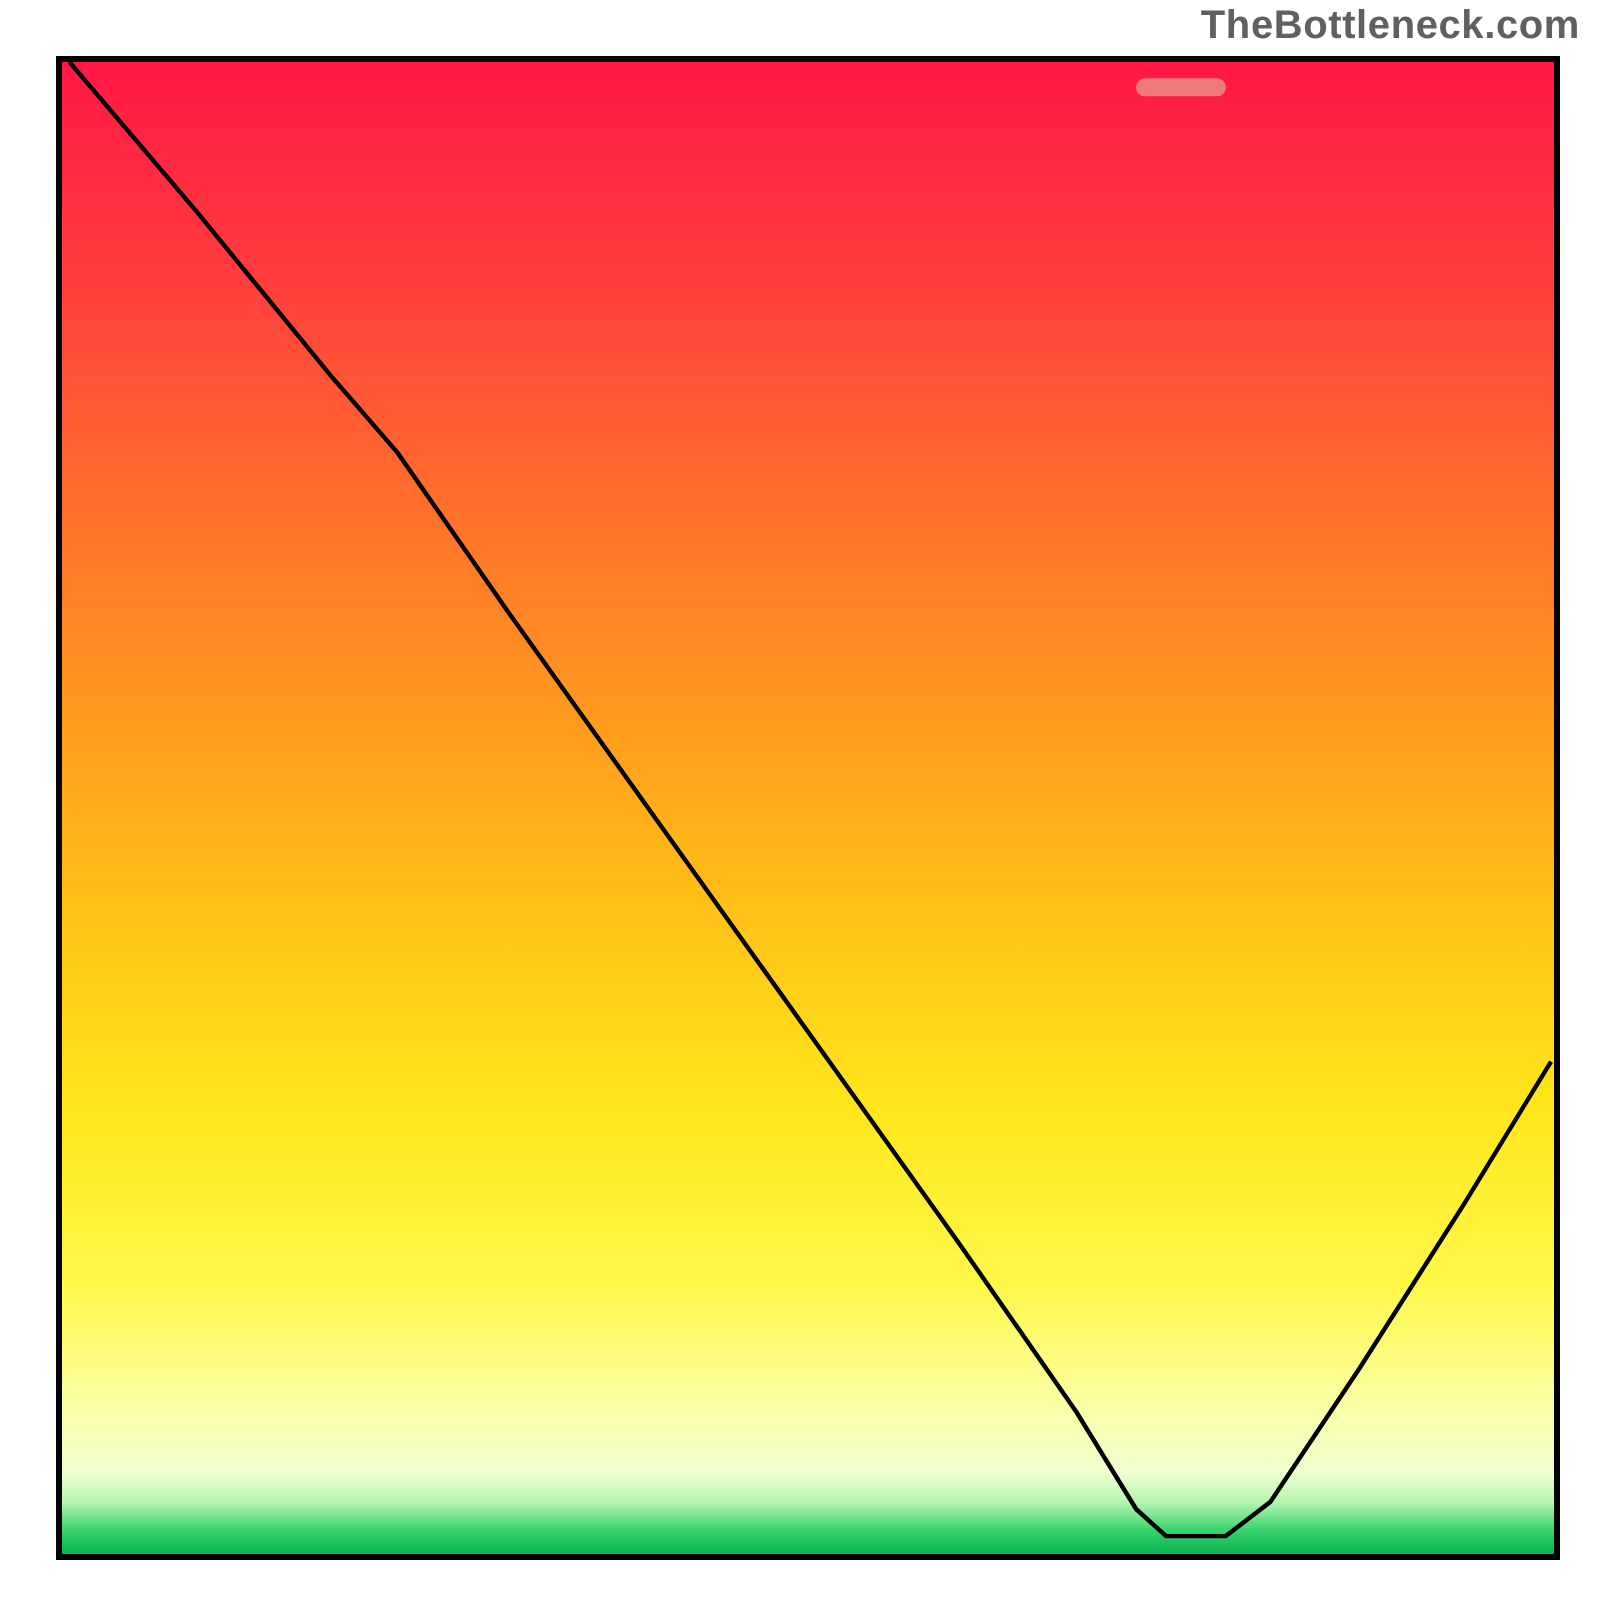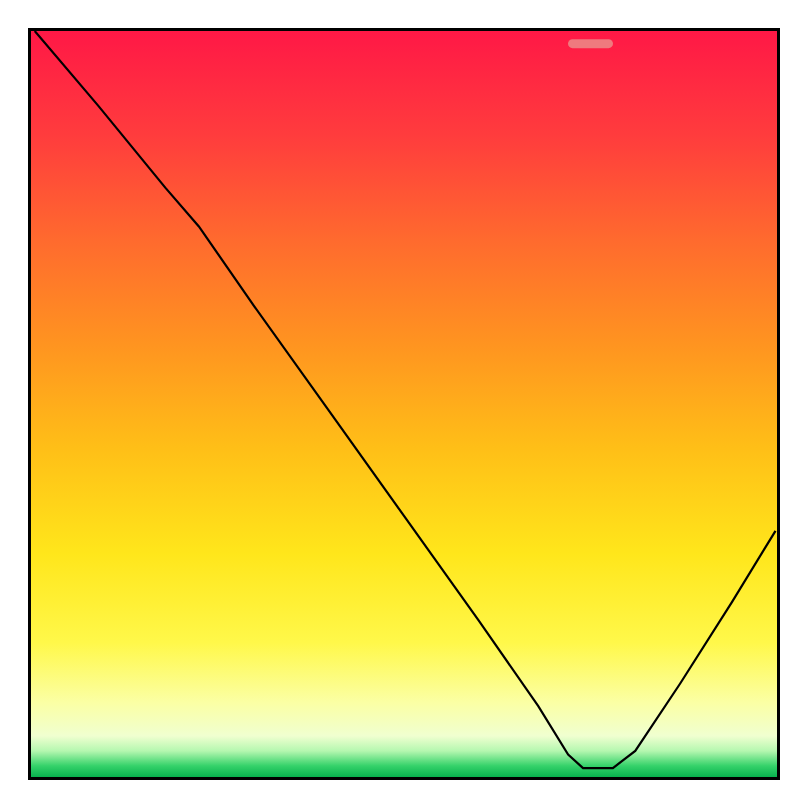--- a/index.html
+++ b/index.html
@@ -46,20 +46,21 @@
     position: absolute;
     height: 10px;
     border-radius: 6px;
     transform: translateY(-50%);
   }
 </style>
 </head>
 <body>
 
 <div class="stage">
+  <div class="watermark">TheBottleneck.com</div>
 
   <div class="plot">
     <svg class="bg" viewBox="0 0 100 100" preserveAspectRatio="none">
       <defs>
         <linearGradient id="grad" x1="0" y1="0" x2="0" y2="1">
             <stop offset="0%" stop-color="#ff1846"></stop>
             <stop offset="14.000000000000002%" stop-color="#ff3c3d"></stop>
             <stop offset="28.000000000000004%" stop-color="#ff6a2e"></stop>
             <stop offset="42%" stop-color="#ff9420"></stop>
             <stop offset="56.00000000000001%" stop-color="#ffbf17"></stop>

